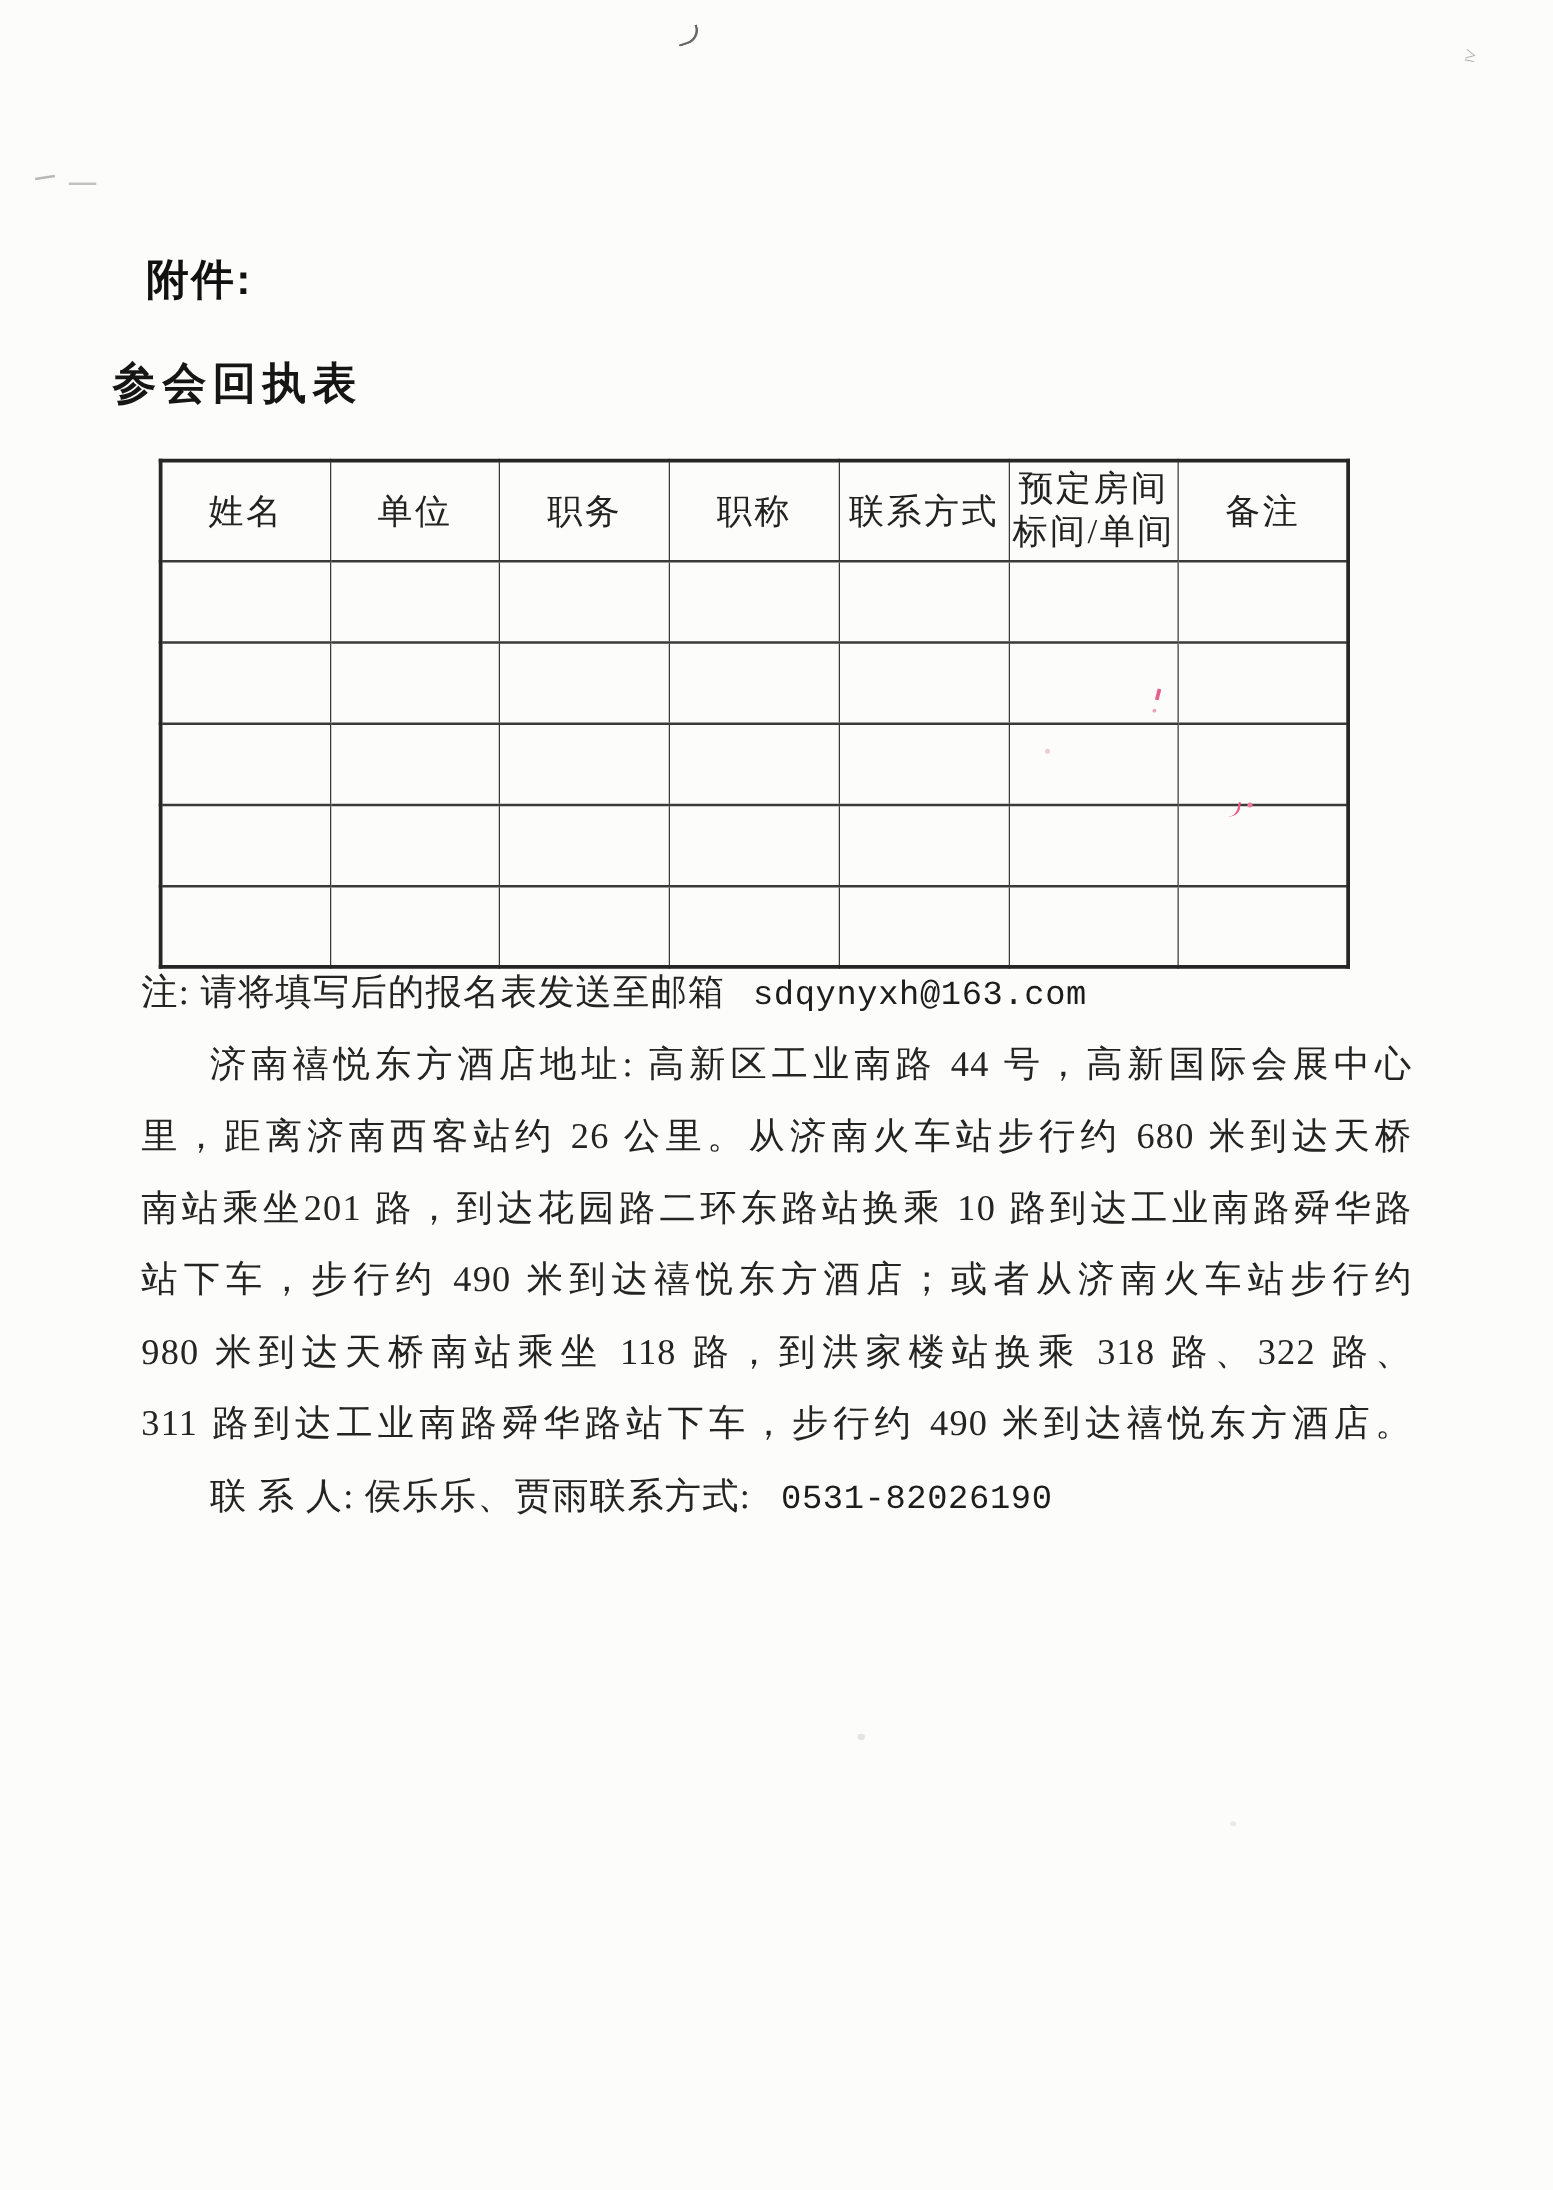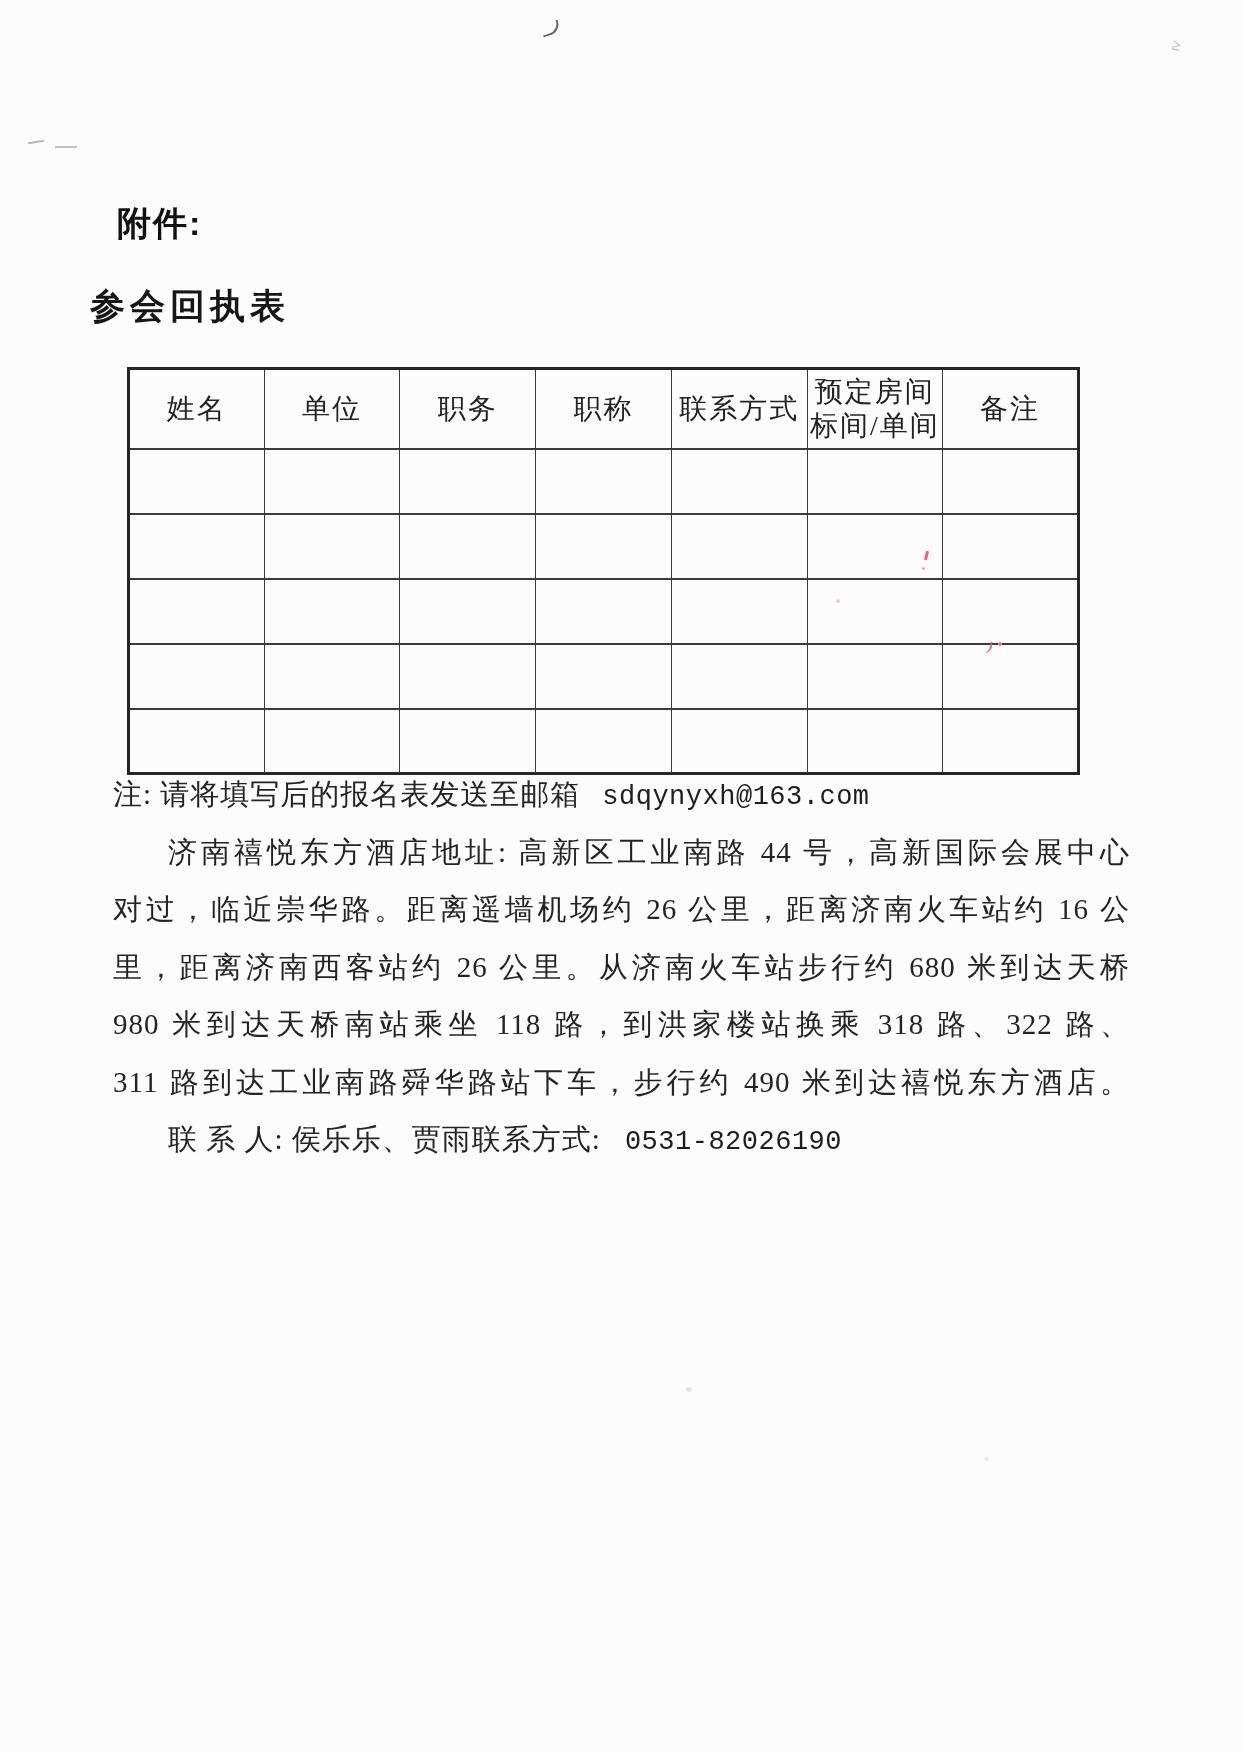--- a/index.html
+++ b/index.html
@@ -141,22 +141,23 @@
           <td></td>
         </tr>
       </tbody>
   </table>
 
   <div class="notes">
     <div class="note-line">
       <span>注: 请将填写后的报名表发送至邮箱</span><span class="latin">sdqynyxh@163.com</span>
     </div>
     <div class="note-line indent just">济南禧悦东方酒店地址: 高新区工业南路 44 号，高新国际会展中心</div>
-    <div class="note-line just">对过，临近崇华路。距离遥墙机场约 26 公里，距离济南火车站约 16 公</div>
     <div class="note-line just">里，距离济南西客站约 26 公里。从济南火车站步行约 680 米到达天桥</div>
+    <div class="note-line just">南站乘坐201 路，到达花园路二环东路站换乘 10 路到达工业南路舜华路</div>
+    <div class="note-line just">站下车，步行约 490 米到达禧悦东方酒店；或者从济南火车站步行约</div>
     <div class="note-line just">980 米到达天桥南站乘坐 118 路，到洪家楼站换乘 318 路、322 路、</div>
     <div class="note-line just">311 路到达工业南路舜华路站下车，步行约 490 米到达禧悦东方酒店。</div>
     <div class="note-line indent">
       <span>联 系 人: 侯乐乐、贾雨联系方式:</span><span class="latin phone">0531-82026190</span>
     </div>
   </div>
 
   <div class="art a-curl"></div>
   <div class="art a-tr">≥</div>
   <div class="art a-d1"></div>

